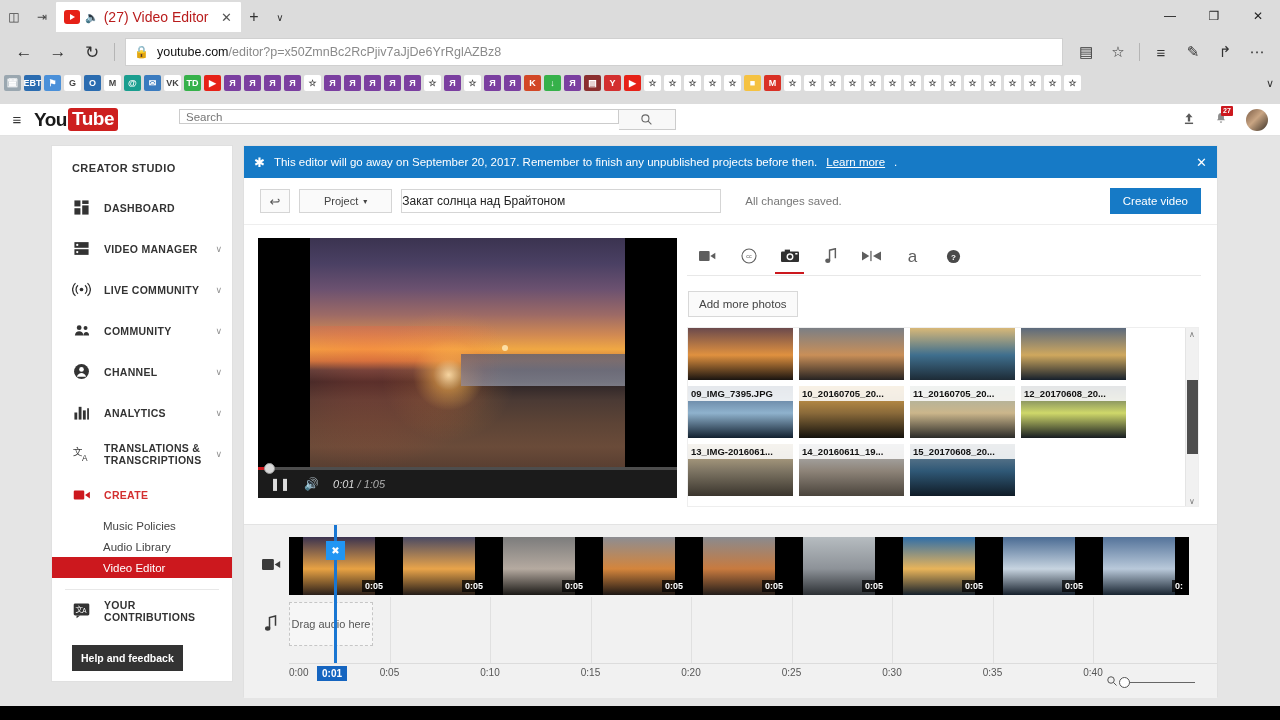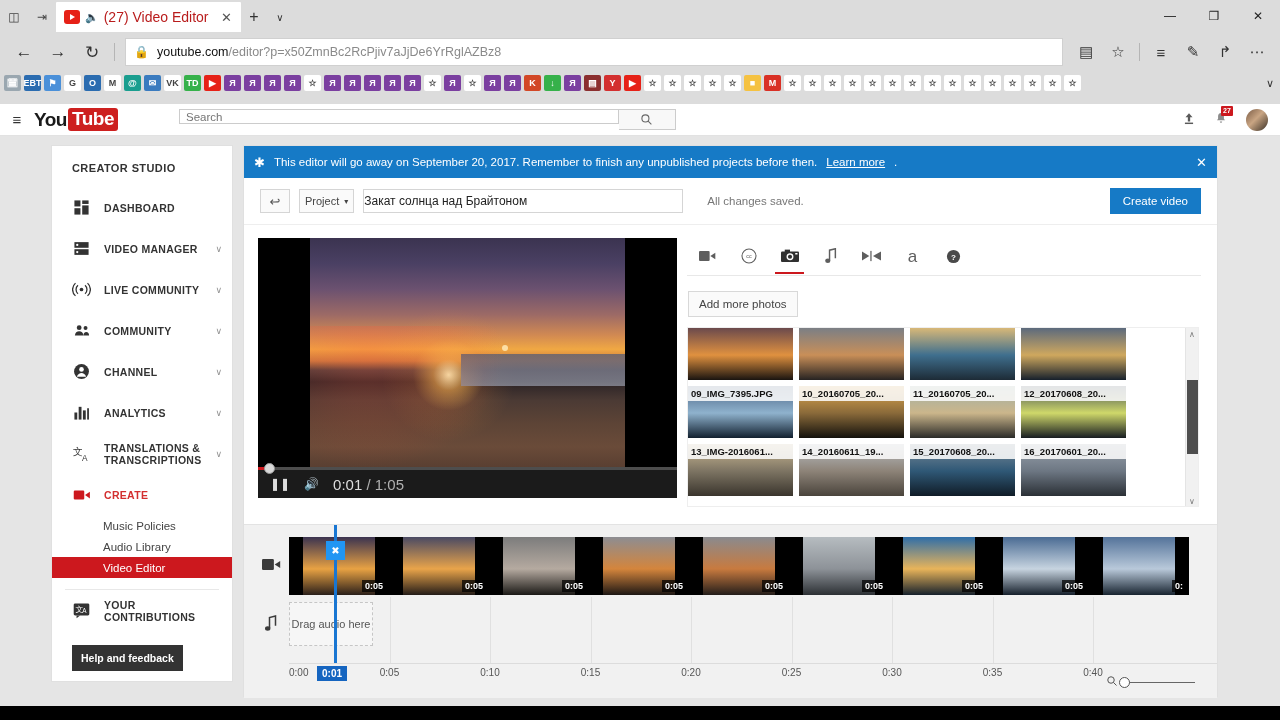--- a/index.html
+++ b/index.html
@@ -78,21 +78,21 @@
 
   
   .main { position: absolute; left: 243px; top: 9px; width: 975px; background: #fff; border: 1px solid #e0e0e0; height: 552px; }
   .banner { height: 32px; background: #167ac6; color: #fff; display: flex; align-items: center; padding: 0 10px 0 10px; font-size: 11.5px; gap: 9px; }
   .banner .star { font-size: 13px; }
   .banner a { color: #fff; text-decoration: underline; }
   .banner .x { margin-left: auto; font-size: 13px; }
 
   .toolbar { height: 47px; display: flex; align-items: center; padding: 0 16px; gap: 9px; border-bottom: 1px solid #eee; }
   .tb-sq { width: 30px; height: 24px; border: 1px solid #d5d5d5; background: #fafafa; display: flex; align-items: center; justify-content: center; font-size: 13px; color: #555; }
-  .proj-drop { height: 24px; border: 1px solid #d5d5d5; background: #fafafa; display: flex; align-items: center; gap: 5px; padding: 0 5px; font-size: 11px; color: #444; }
+  .proj-drop { height: 24px; border: 1px solid #d5d5d5; background: #fafafa; display: flex; align-items: center; gap: 5px; padding: 0 24px; font-size: 11px; color: #444; }
   .proj-drop .car { font-size: 8px; }
   .proj-name { width: 320px; height: 24px; border: 1px solid #d5d5d5; font-size: 12px; padding: 0 0; color: #222; font-family: inherit; outline: none; background: #fff; }
   .saved { font-size: 11.5px; color: #777; margin-left: 15px; }
   .create-video { margin-left: auto; background: #167ac6; color: #fff; font-size: 11.5px; padding: 7px 13px; }
 
   
   .editor { display: flex; padding: 13px 16px 0 14px; gap: 10px; }
   .player { width: 419px; }
   .stage { width: 419px; height: 232px; background: #000; position: relative; overflow: hidden; }
   .frame { position: absolute; left: 52px; top: 0; width: 315px; height: 232px;
@@ -105,21 +105,21 @@
   }
   .frame .glow { position: absolute; left: 0; top: 38%; width: 62%; height: 62%;
     background: radial-gradient(ellipse at 30% 20%, rgba(255,90,60,0.30) 0%, rgba(255,80,50,0.10) 45%, rgba(0,0,0,0) 70%); }
   .frame .moon { position: absolute; left: 61%; top: 46%; width: 6px; height: 6px; border-radius: 50%; background: #ffe9b5; opacity: .85; }
   .frame .sea { position: absolute; left: 48%; top: 50%; width: 52%; height: 14%; background: linear-gradient(to bottom,#5c5f72,#8d8f9c); opacity: .8; }
   .ctrl-bar { width: 419px; height: 28px; background: #1b1b1b; display: flex; align-items: center; padding: 0 12px; gap: 14px; position: relative; }
   .progress { position: absolute; left: 0; top: -3px; width: 419px; height: 3px; background: #4d4d4d; }
   .progress .done { height: 3px; width: 9px; background: #cc181e; }
   .progress .knob { position: absolute; left: 6px; top: -4px; width: 11px; height: 11px; border-radius: 50%; background: #d8d8d8; border: 1px solid #999; }
   .c-ico { color: #ddd; font-size: 12px; }
-  .time { color: #ddd; font-size: 15px; }
+  .time { color: #ddd; font-size: 11px; font-style: italic; }
   .time .sep, .time .total { color: #b0b0b0; }
 
   .right-pane { flex: 1; display: flex; flex-direction: column; }
   .tabs { display: flex; gap: 0; border-bottom: 1px solid #e8e8e8; height: 38px; align-items: flex-start; }
   .tab-ico { width: 41px; height: 36px; display: flex; align-items: center; justify-content: center; font-size: 15px; color: #5e5e5e; position: relative; }
   .tab-ico.active { color: #222; }
   .tab-ico.active::after { content: ""; position: absolute; left: 6px; right: 6px; bottom: 0; height: 2px; background: #cc181e; }
   .add-photos { margin: 15px 0 10px 1px; border: 1px solid #d8d8d8; background: #fafafa; font-size: 11.5px; color: #444; padding: 6px 10px; display: inline-block; align-self: flex-start; }
   .grid-wrap { position: relative; border: 1px solid #eee; width: 512px; height: 180px; overflow: hidden; }
   .grid { display: grid; grid-template-columns: repeat(4, 105px); gap: 6px; padding: 0; }
@@ -527,23 +527,20 @@
                 </div>
                 <div class="thumb" style="background: linear-gradient(rgb(205, 187, 149) 0%, rgb(125, 116, 99) 52%, rgb(58, 53, 45) 100%);">
                   <div class="cap">13_IMG-2016061...</div>
                 </div>
                 <div class="thumb" style="background: linear-gradient(rgb(185, 191, 196) 0%, rgb(141, 131, 120) 52%, rgb(74, 68, 60) 100%);">
                   <div class="cap">14_20160611_19...</div>
                 </div>
                 <div class="thumb" style="background: linear-gradient(rgb(123, 139, 153) 0%, rgb(47, 88, 118) 52%, rgb(16, 28, 39) 100%);">
                   <div class="cap">15_20170608_20...</div>
                 </div>
-                <div class="thumb" style="background: linear-gradient(rgb(154, 163, 173) 0%, rgb(109, 119, 131) 52%, rgb(43, 48, 54) 100%);">
-                  <div class="cap">16_20170601_20...</div>
-                </div>
               </div>
             <div class="sbar">
               <div class="arrow">∧</div>
               <div class="thumbbar"></div>
               <div class="arrow bot">∨</div>
             </div>
           </div>
         </div>
       </div>
 

